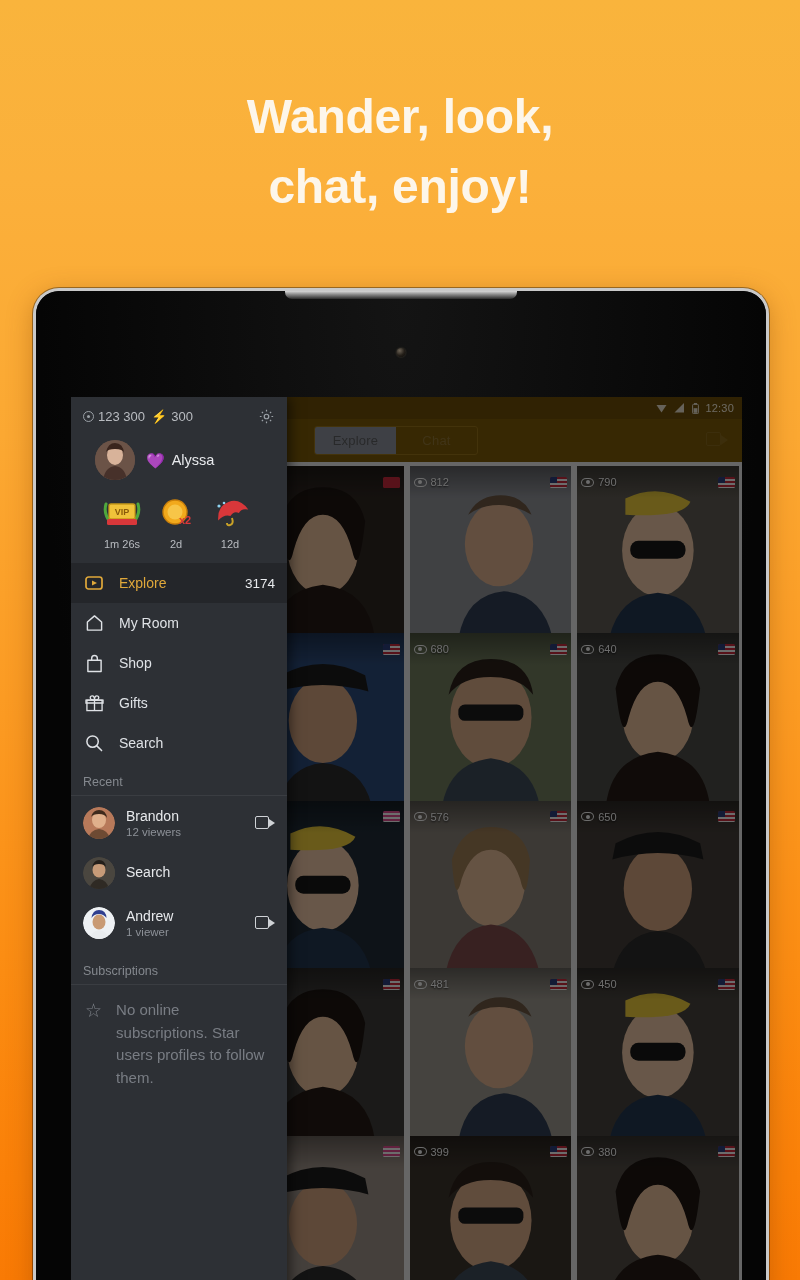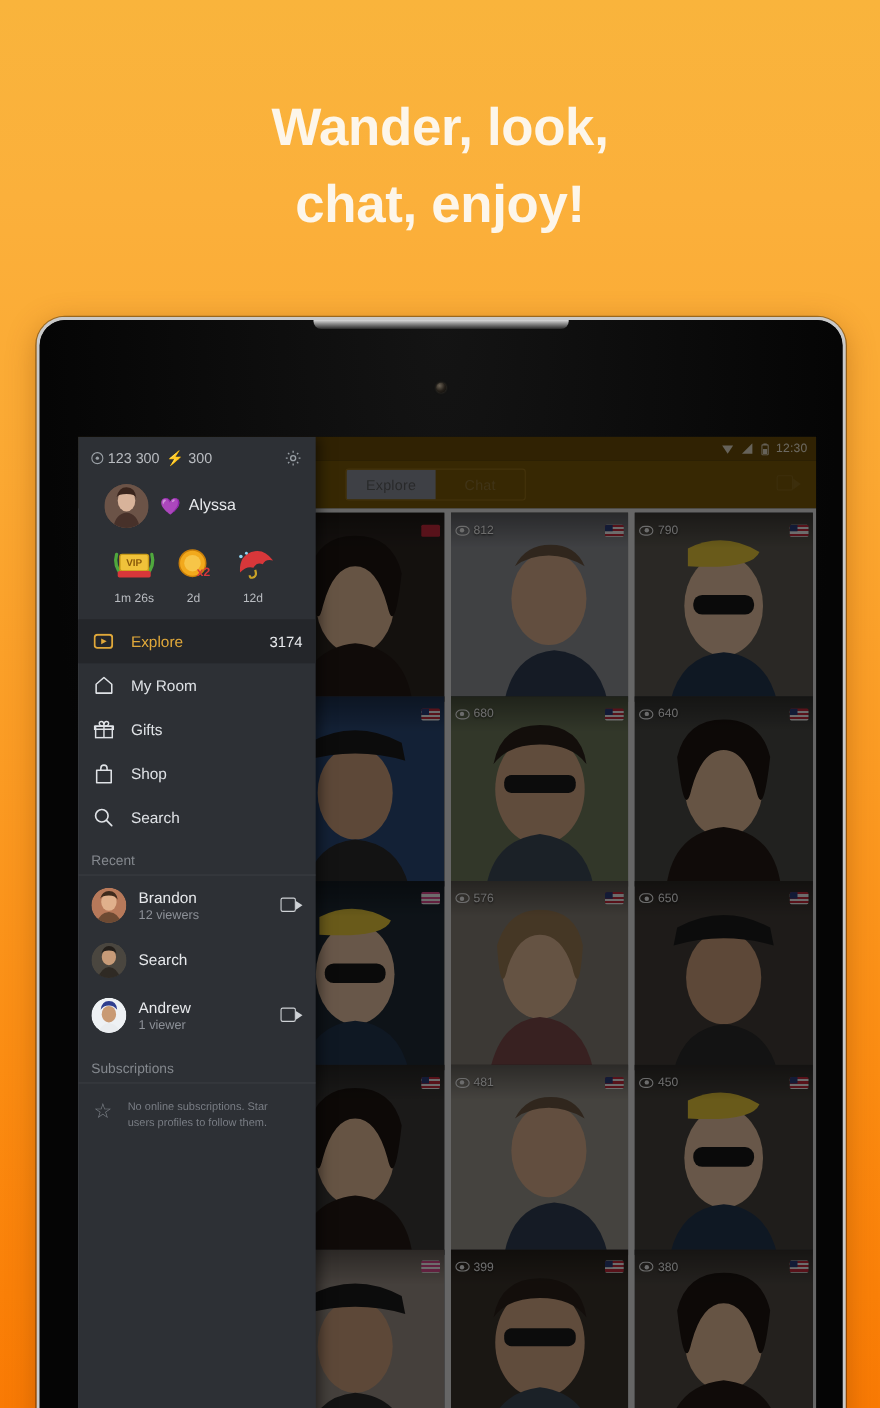--- a/index.html
+++ b/index.html
@@ -243,21 +243,21 @@
   .contact .txt { flex:1; }
   .contact .nm { color:#e7e9ec; font-size:14px; line-height:1.25; }
   .contact .sub { color:#8d9198; font-size:11.5px; }
   .cam { width:20px; height:14px; position:relative; flex:none; }
   .cam .b { position:absolute; left:0; top:0; width:14px; height:13px; border:1.4px solid #cfd2d6; border-radius:2px; }
   .cam .l { position:absolute; right:0; top:3px; width:0;height:0;
     border-top:4px solid transparent;border-bottom:4px solid transparent;border-left:6px solid #cfd2d6; }
 
   .subs-empty { display:flex; gap:14px; padding: 12px 14px 0 14px; align-items:flex-start; }
   .star { color:#7e8289; font-size:19px; line-height:1; margin-top:2px; }
-  .subs-empty .msg { color:#797d84; font-size:10px; line-height:1.5; max-width:150px; }
+  .subs-empty .msg { color:#797d84; font-size:15px; line-height:1.5; max-width:150px; }
 
   .drawer-bottom-fade {
     position:absolute; left:0; right:0; bottom:0; height:120px;
     background: linear-gradient(180deg, rgba(45,48,53,0) 0%, rgba(45,48,53,1) 60%);
   }
 </style>
 </head>
 <body>
 
 <div class="headline">
@@ -698,36 +698,36 @@
             <div class="mi">
               <span class="ic">
                 <svg width="19" height="18" viewBox="0 0 20 19" fill="none" stroke="currentColor" stroke-width="1.5">
                   <path d="M2.5 8.5 L10 2 L17.5 8.5 V17 H2.5Z" stroke-linejoin="round"></path>
                 </svg>
               </span>
               <span class="lbl">My Room</span>
             </div>
             <div class="mi">
               <span class="ic">
+                <svg width="17" height="19" viewBox="0 0 18 20" fill="none" stroke="currentColor" stroke-width="1.5">
+                  <path d="M2 6.5h14v12H2z" stroke-linejoin="round"></path>
+                  <path d="M6 7V4.6a3 3 0 016 0V7"></path>
+                </svg>
+              </span>
+              <span class="lbl">Shop</span>
+            </div>
+            <div class="mi">
+              <span class="ic">
                 <svg width="19" height="18" viewBox="0 0 20 19" fill="none" stroke="currentColor" stroke-width="1.4">
                   <rect x="2" y="6.5" width="16" height="11"></rect>
                   <path d="M1 6.5h18v3H1zM10 6.5v11"></path>
                   <path d="M10 6.5C8 6.5 5.5 6 5.5 4 5.5 2.8 6.4 2 7.6 2c2 0 2.4 3 2.4 4.5zM10 6.5c2 0 4.5-.5 4.5-2.5 0-1.2-.9-2-2.1-2C10.4 2 10 5 10 6.5z"></path>
                 </svg>
               </span>
               <span class="lbl">Gifts</span>
-            </div>
-            <div class="mi">
-              <span class="ic">
-                <svg width="17" height="19" viewBox="0 0 18 20" fill="none" stroke="currentColor" stroke-width="1.5">
-                  <path d="M2 6.5h14v12H2z" stroke-linejoin="round"></path>
-                  <path d="M6 7V4.6a3 3 0 016 0V7"></path>
-                </svg>
-              </span>
-              <span class="lbl">Shop</span>
             </div>
             <div class="mi">
               <span class="ic">
                 <svg width="18" height="18" viewBox="0 0 19 19" fill="none" stroke="currentColor" stroke-width="1.6">
                   <circle cx="8" cy="8" r="6"></circle>
                   <path d="M12.5 12.5 L17.5 17.5" stroke-linecap="round"></path>
                 </svg>
               </span>
               <span class="lbl">Search</span>
             </div>

